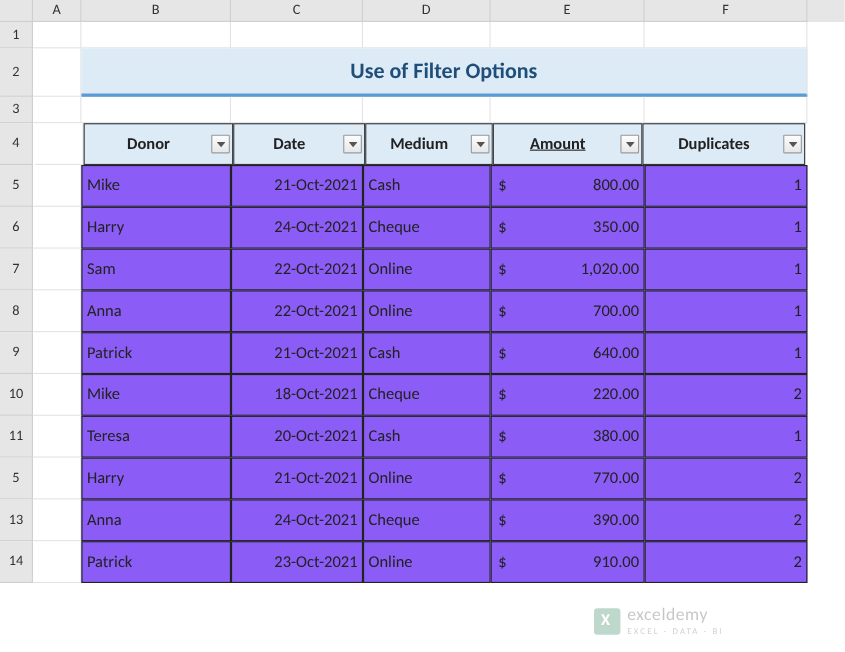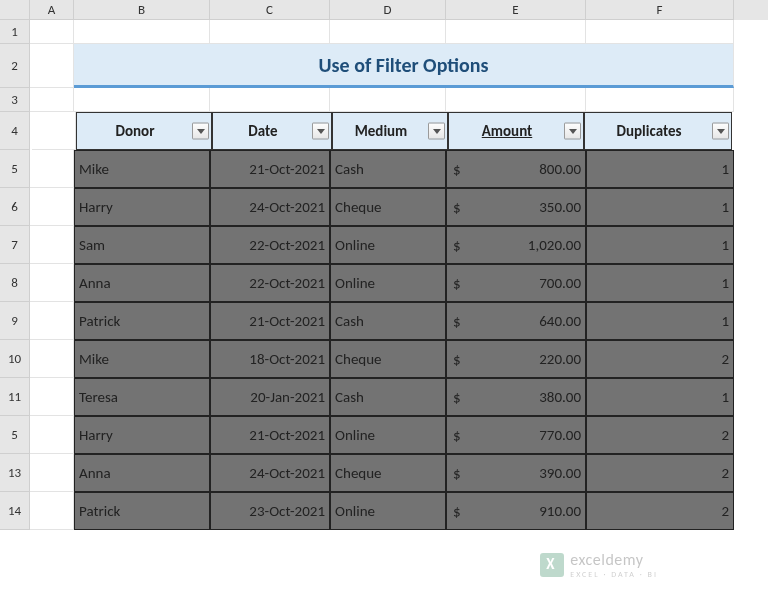--- a/index.html
+++ b/index.html
@@ -74,21 +74,21 @@
   .tbl-hdr {
     background: #ddebf7;
     font-weight: bold;
     justify-content: center;
     border: 1px solid #333 !important;
     position: relative;
     padding-right: 22px !important;
   }
   .tbl-cell {
     border: 1px solid #222 !important;
-    background: #737373;
+    background: #8b5cf6;
   }
   .num { justify-content: flex-end; }
   .amt { justify-content: flex-end; position: relative; padding-left: 22px !important; }
   .amt .dollar { position: absolute; left: 6px; }
   .filter-btn {
     position: absolute;
     right: 2px; top: 50%;
     transform: translateY(-50%);
     width: 17px; height: 17px;
     background: linear-gradient(#fdfdfd,#e7e7e7);
@@ -280,21 +280,21 @@
         <div class="cell tbl-cell" style="width: 116px;">Cheque</div>
         <div class="cell tbl-cell amt" style="width: 140px;">
           <span class="dollar">$</span>
           <span>220.00</span>
         </div>
         <div class="cell tbl-cell num" style="width: 148px;">2</div>
       </div>
       <div class="cell-row" style="height: 38px;">
         <div class="cell " style="width: 44px;"></div>
         <div class="cell tbl-cell" style="width: 136px;">Teresa</div>
-        <div class="cell tbl-cell num" style="width: 120px;">20-Jan-2021</div>
+        <div class="cell tbl-cell num" style="width: 120px;">20-Oct-2021</div>
         <div class="cell tbl-cell" style="width: 116px;">Cash</div>
         <div class="cell tbl-cell amt" style="width: 140px;">
           <span class="dollar">$</span>
           <span>380.00</span>
         </div>
         <div class="cell tbl-cell num" style="width: 148px;">1</div>
       </div>
       <div class="cell-row" style="height: 38px;">
         <div class="cell " style="width: 44px;"></div>
         <div class="cell tbl-cell" style="width: 136px;">Harry</div>

